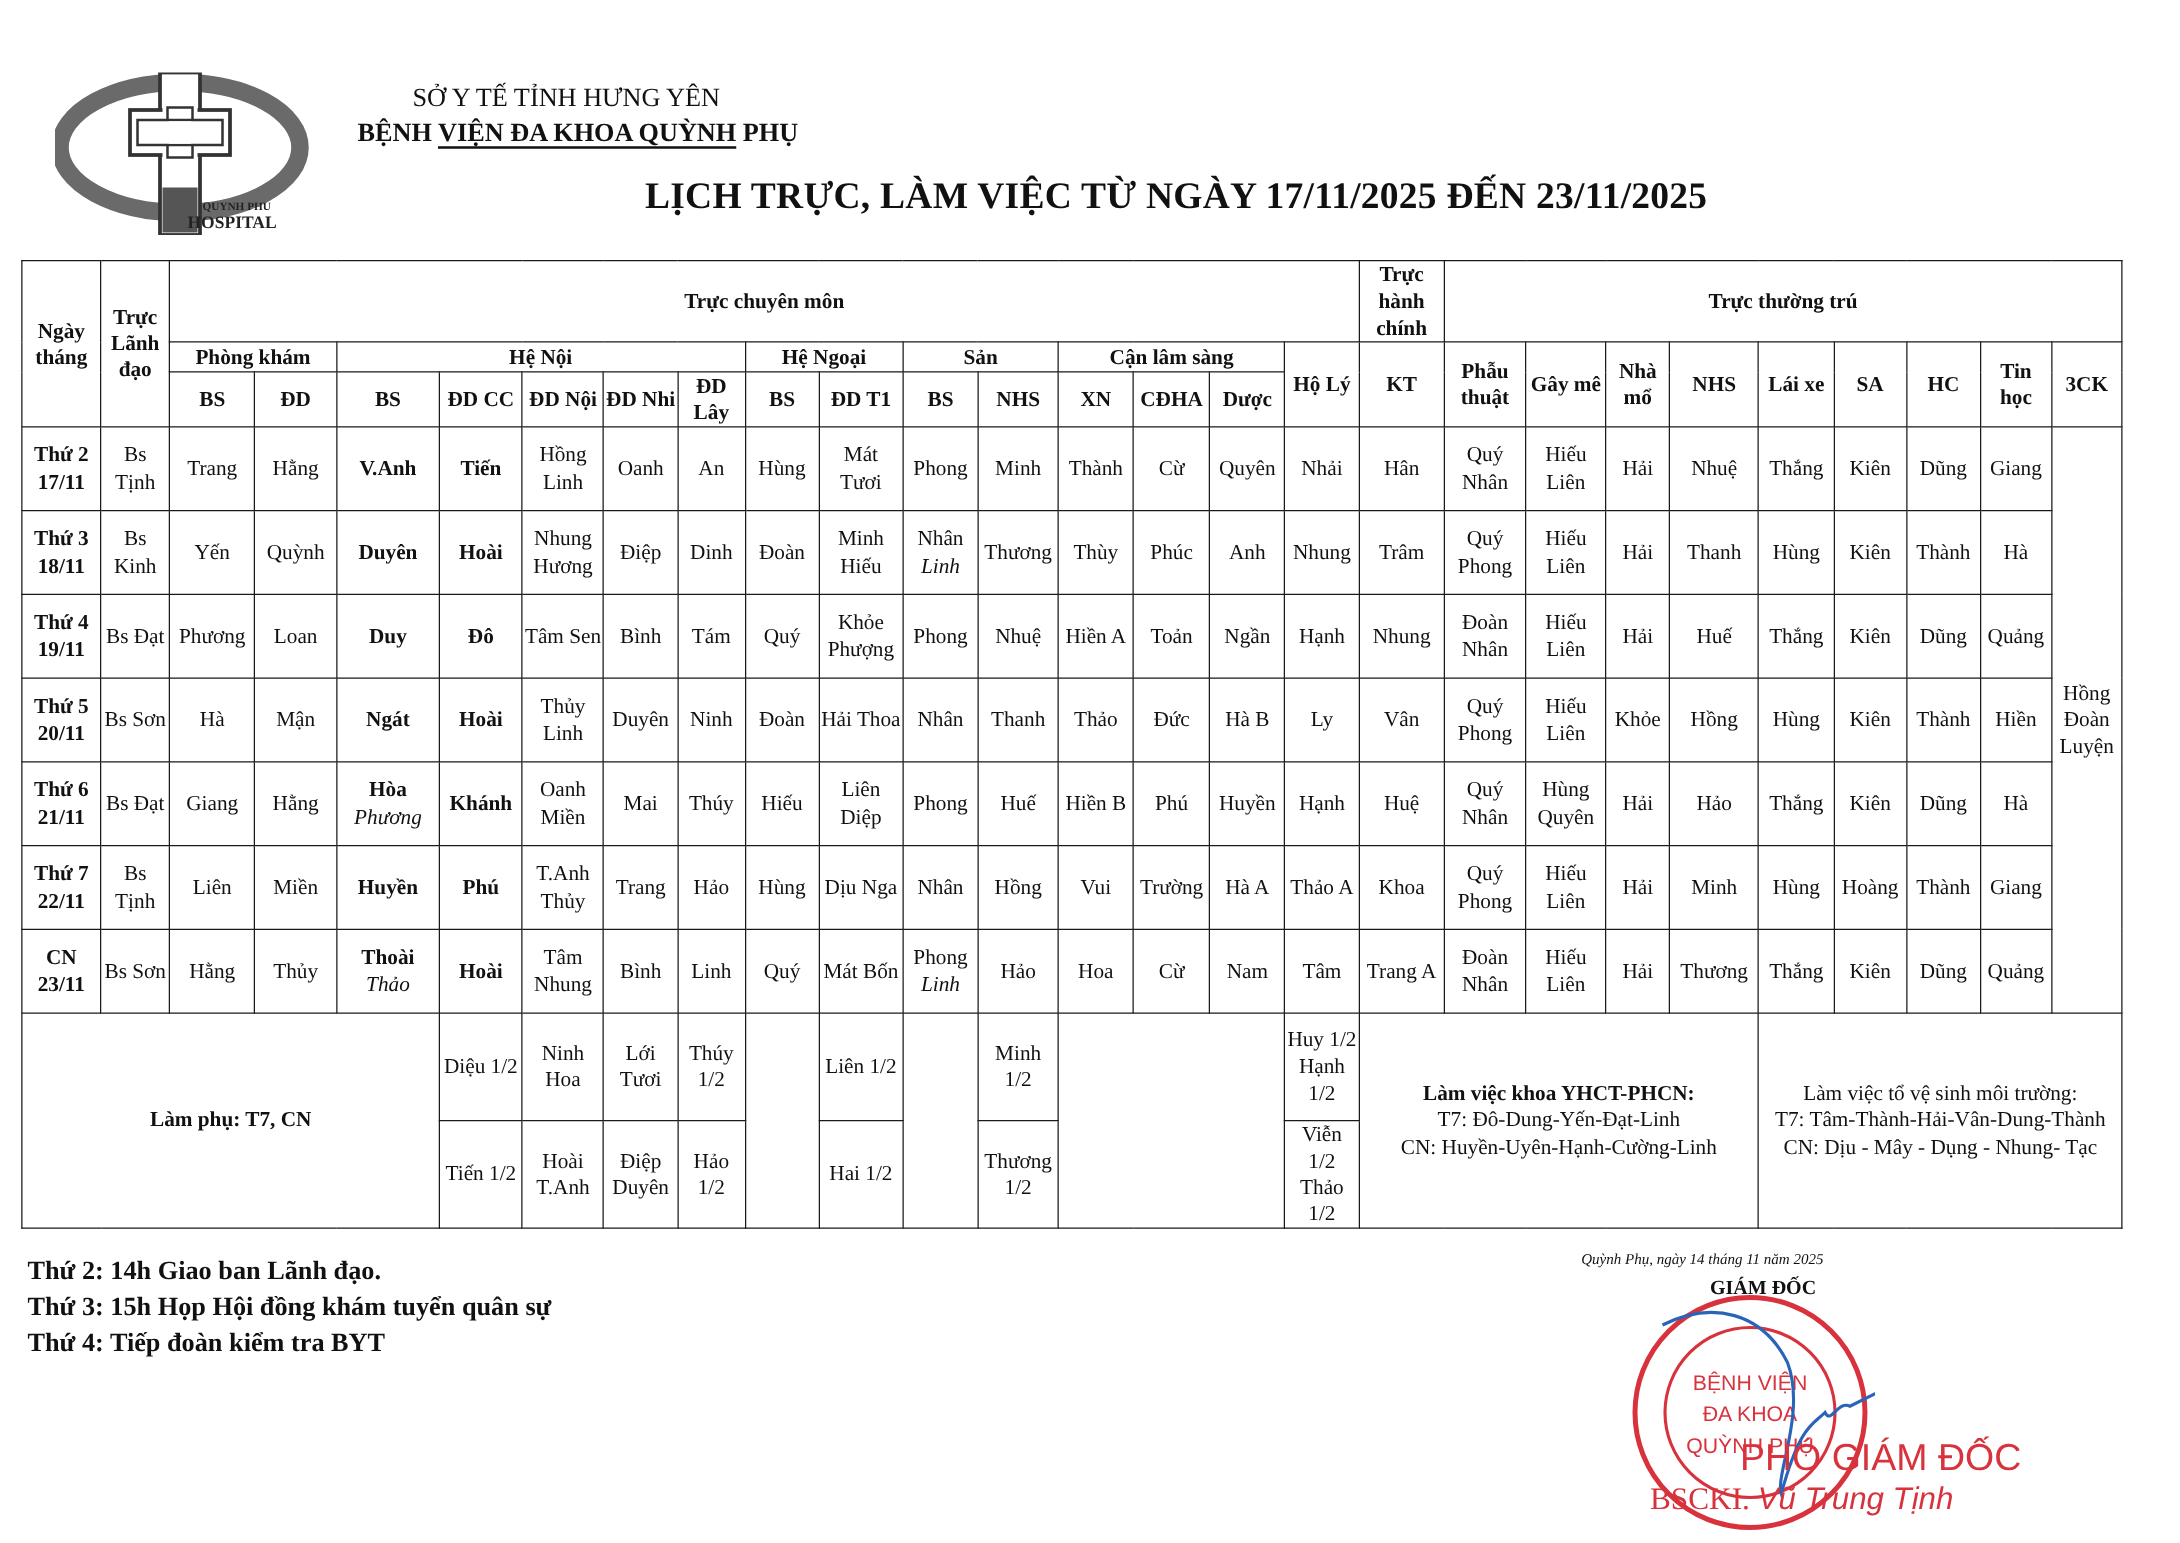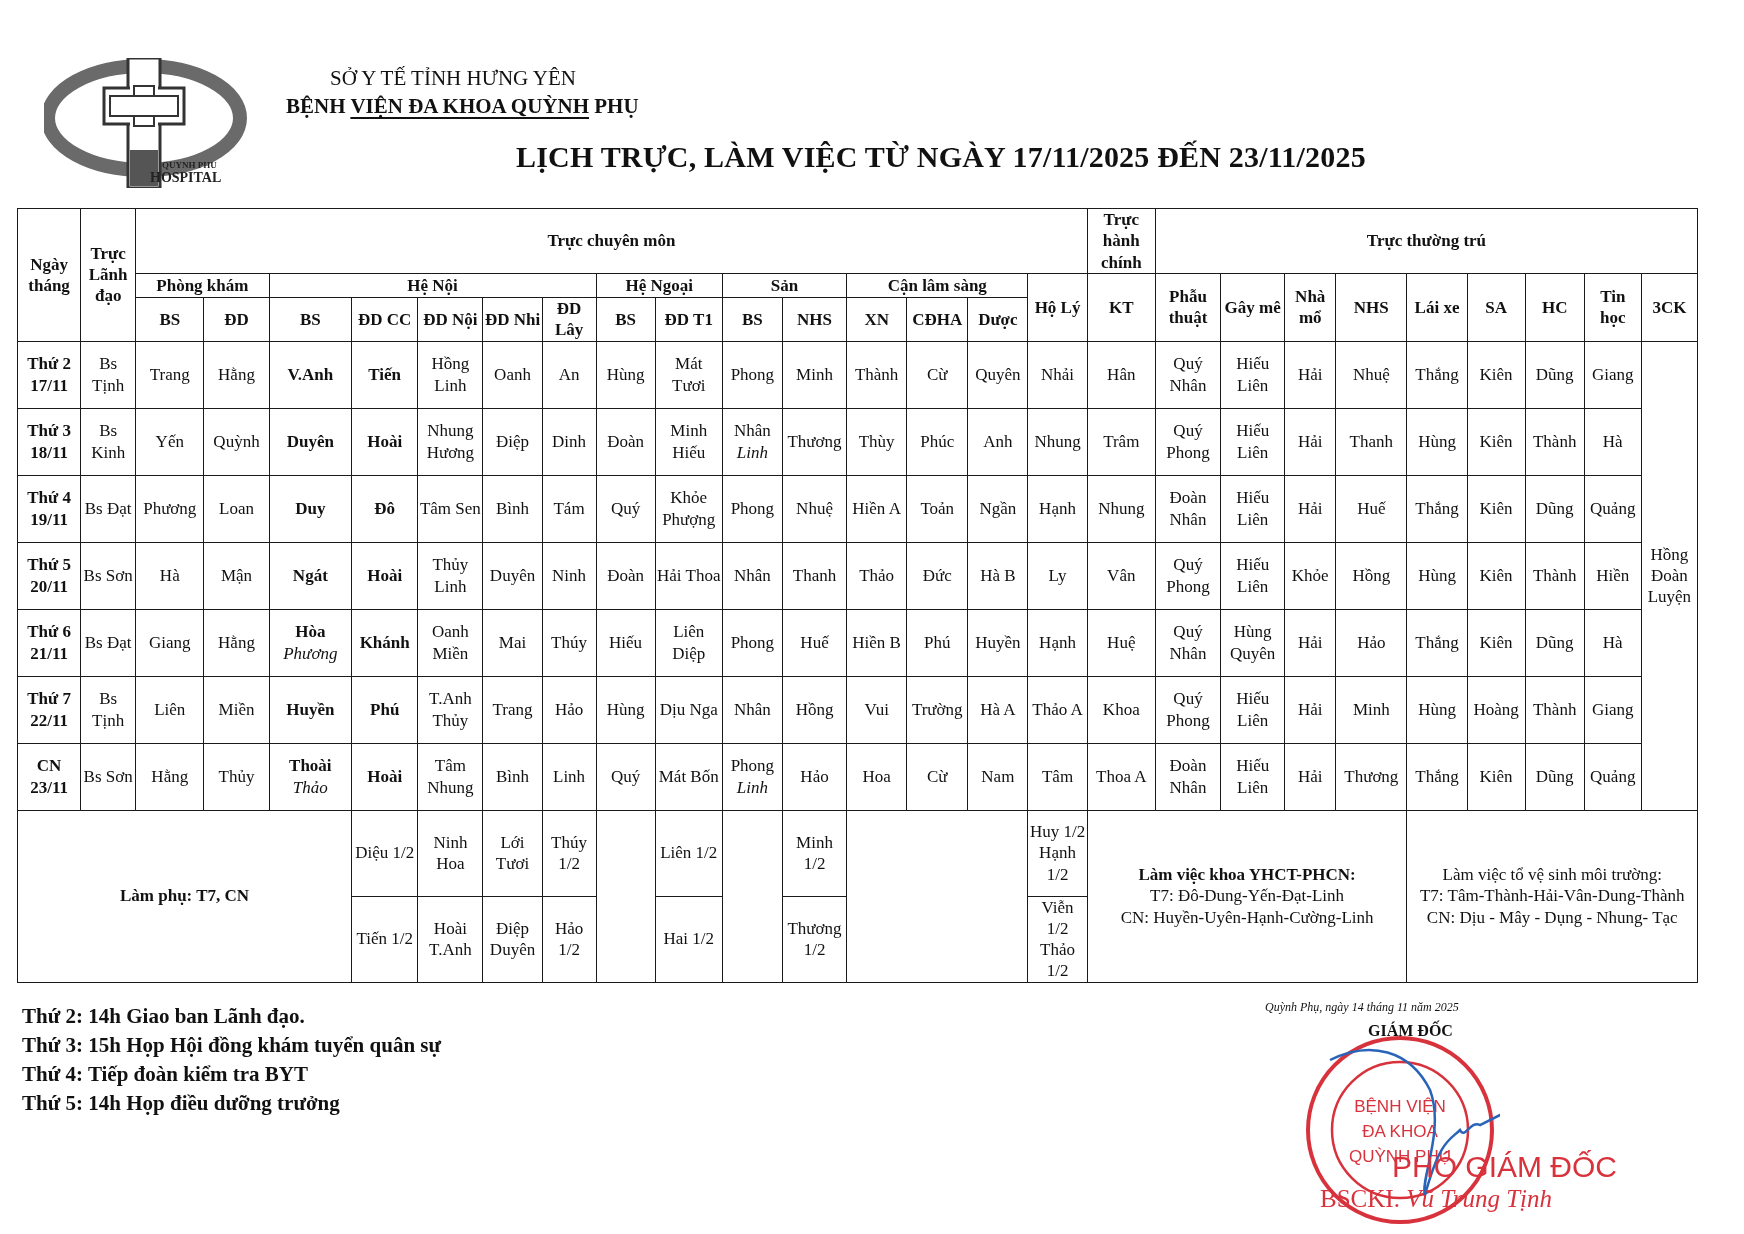--- a/index.html
+++ b/index.html
@@ -18,21 +18,21 @@
   .b { font-weight:bold; }
   .i { font-style:italic; }
   .small { font-size:15px; }
   .note-title { font-weight:bold; }
   .week { position:absolute; left:22px; top:1002px; font-size:21px; font-weight:bold; line-height:29px; }
   .dateline { position:absolute; left:1265px; top:1000px; font-size:12px; font-style:italic; }
   .sign-role { position:absolute; left:1368px; top:1022px; font-size:16px; font-weight:bold; }
   .stamp { position:absolute; left:1300px; top:1030px; width:200px; height:200px; }
   .deputy { position:absolute; left:1392px; top:1150px; font-size:30px; color:#d8323c; font-family:"Liberation Sans", sans-serif; }
   .signer { position:absolute; left:1320px; top:1185px; font-size:25px; color:#d8323c; }
-  .signer .sc { font-style:italic; font-family:Liberation Serif, serif;text-align:right; }
+  .signer .sc { font-style:italic; font-family:Liberation Sans, sans-serif;text-align:right; }
 </style>
 </head>
 <body>
 
 <svg class="logo" viewBox="0 0 210 130">
   <ellipse cx="100" cy="60" rx="96" ry="52" fill="none" stroke="#6a6a6a" stroke-width="14"></ellipse>
   <rect x="84" y="0" width="32" height="130" fill="#fff" stroke="#333" stroke-width="3"></rect>
   <rect x="60" y="30" width="80" height="36" fill="#fff" stroke="#333" stroke-width="3"></rect>
   <rect x="86" y="2" width="28" height="126" fill="#fff"></rect>
   <rect x="62" y="32" width="76" height="32" fill="#fff"></rect>
@@ -366,21 +366,21 @@
         <td class="">Mát Bốn</td>
         <td class="">
           <div>Phong</div>
           <div class="i" style="font-weight:normal">Linh</div>
         </td>
         <td class="">Hảo</td>
         <td class="">Hoa</td>
         <td class="">Cừ</td>
         <td class="">Nam</td>
         <td class="">Tâm</td>
-        <td class="">Thoa A</td>
+        <td class="">Trang A</td>
         <td class="">Đoàn Nhân</td>
         <td class="">Hiếu Liên</td>
         <td class="">Hải</td>
         <td class="">Thương</td>
         <td class="">Thắng</td>
         <td class="">Kiên</td>
         <td class="">Dũng</td>
         <td class="">Quảng</td>
       </tr>
     </tbody>
@@ -418,21 +418,20 @@
       <td>Thương 1/2</td>
       <td>Viễn 1/2 Thảo 1/2</td>
     </tr>
   </tbody>
 </table>
 
 <div class="week">
   <div>Thứ 2: 14h Giao ban Lãnh đạo.</div>
   <div>Thứ 3: 15h Họp Hội đồng khám tuyển quân sự</div>
   <div>Thứ 4: Tiếp đoàn kiểm tra BYT</div>
-  <div>Thứ 5: 14h Họp điều dưỡng trưởng</div>
 </div>
 
 <div class="dateline">Quỳnh Phụ, ngày 14 tháng 11 năm 2025</div>
 <svg class="stamp" viewBox="0 0 200 200">
   <circle cx="100" cy="100" r="92" fill="none" stroke="#d8323c" stroke-width="4"></circle>
   <circle cx="100" cy="100" r="68" fill="none" stroke="#d8323c" stroke-width="2.5"></circle>
   <text x="100" y="82" text-anchor="middle" font-size="17" font-family="Liberation Sans, sans-serif" fill="#d8323c">BỆNH VIỆN</text>
   <text x="100" y="107" text-anchor="middle" font-size="17" font-family="Liberation Sans, sans-serif" fill="#d8323c">ĐA KHOA</text>
   <text x="100" y="132" text-anchor="middle" font-size="17" font-family="Liberation Sans, sans-serif" fill="#d8323c">QUỲNH PHỤ</text>
   <path d="M30 30 C70 10, 110 20, 130 60 C145 100, 120 150, 125 165 C140 110, 150 110, 160 100 C165 110, 170 90, 180 95 C200 85, 230 70, 250 60" fill="none" stroke="#2a64b8" stroke-width="2.5"></path>

